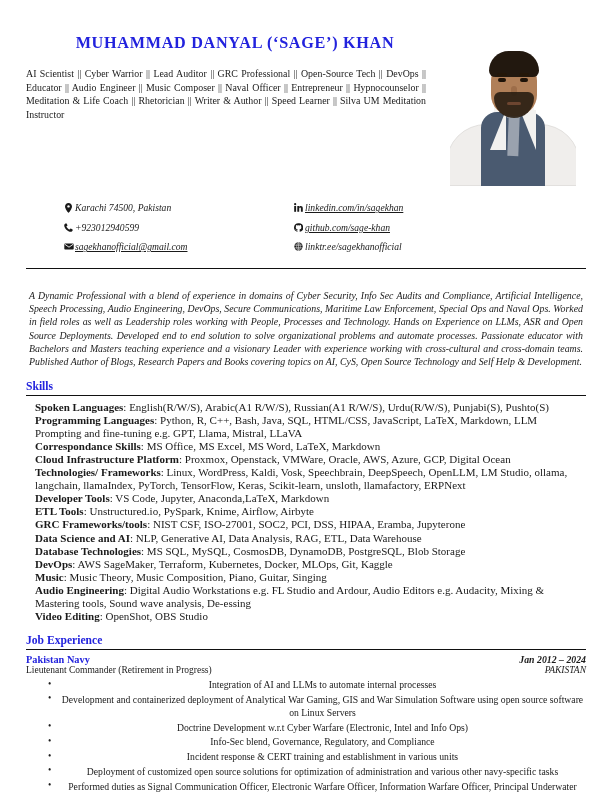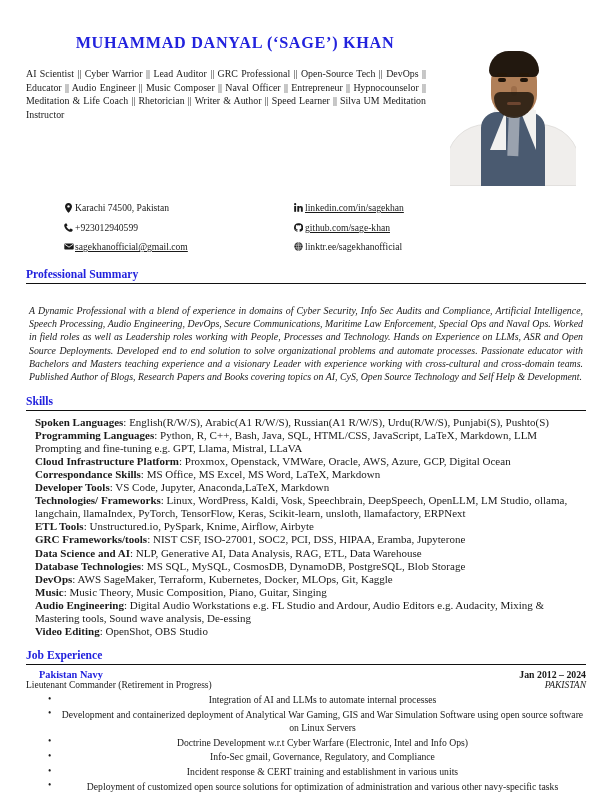--- a/index.html
+++ b/index.html
@@ -93,21 +93,21 @@
     background:#241709; border-radius:2px;
   }
   .ph-browL { left:47px; } .ph-browR { left:69px; }
   .ph-nose {
     position:absolute; top:52px; left:61px; width:6px; height:10px;
     background:#9d6d49; border-radius:3px;
   }
 
   
   .contact { margin-top: 12px; display:flex; padding-left: 36px; }
-  .contact-col { width: 222px; }
+  .contact-col { width: 222px; font-style: italic; }
   .contact-col.right { width: 250px; padding-left: 8px; }
   .crow { display:flex; align-items:center; height: 19.5px; font-size: 9.6px; }
   .cicon { width: 13px; display:inline-flex; justify-content:center; align-items:center; flex:none; }
   .cicon svg { display:block; }
   .clink { text-decoration: underline; color:#1a1a1a; }
   .ctext { color:#1a1a1a; }
 
   
   .section { margin-top: 11px; }
   .sec-title {
@@ -130,23 +130,23 @@
   .skills { margin-top: 5px; padding-left: 9px; }
   .skill-line {
     font-size: 11px;
     line-height: 13.1px;
     text-indent: 0;
     padding-left: 0;
   }
   .skill-line b { font-weight: bold; }
 
   
-  .job-head { display:flex; justify-content:space-between; align-items:center; margin-top:4px;margin-left:13px; }
+  .job-head { display:flex; justify-content:space-between; align-items:center; margin-top:4px; }
   .job-org { color:#2222dd; font-weight:bold; font-size:10.3px; }
-  .job-date { font-weight:bold; font-size:9.8px; color:#1a1a1a; }
+  .job-date { font-weight:bold; font-size:9.8px; color:#1a1a1a;font-style:italic; }
   .job-sub { display:flex; justify-content:space-between; align-items:baseline; }
   .job-role { font-size:9.5px; }
   .job-loc { font-style:italic; font-size:9.5px; }
 
   .bullets { margin-top:3px; padding-left:22px; }
   .bullet {
     position:relative;
     font-size:9.7px;
     line-height:13.2px;
     padding-left:11px;
@@ -260,35 +260,34 @@
               <path d="M0.6 3.5H9.4M0.6 6.5H9.4M5 0.4V9.6" stroke="#fff" stroke-width="0.6"></path>
             </svg>
         </span>
         <span class="ctext">linktr.ee/sagekhanofficial</span>
       </div>
 
     </div>
   </div>
 
   <div class="section">
-    <div class="sec-title">Professional Summary</div>
     <div class="sec-rule"></div>
     <div class="summary">A Dynamic Professional with a blend of experience in domains of Cyber Security, Info Sec Audits and Compliance, Artificial Intelligence, Speech Processing, Audio Engineering, DevOps, Secure Communications, Maritime Law Enforcement, Special Ops and Naval Ops. Worked in field roles as well as Leadership roles working with People, Processes and Technology. Hands on Experience on LLMs, ASR and Open Source Deployments. Developed end to end solution to solve organizational problems and automate processes. Passionate educator with Bachelors and Masters teaching experience and a visionary Leader with experience working with cross-cultural and cross-domain teams. Published Author of Blogs, Research Papers and Books covering topics on AI, CyS, Open Source Technology and Self Help &amp; Development.</div>
   </div>
 
   <div class="section">
     <div class="sec-title">Skills</div>
     <div class="sec-rule"></div>
     <div class="skills" id="skills-list">
         <div class="skill-line"><b>Spoken Languages</b><span>: English(R/W/S), Arabic(A1 R/W/S), Russian(A1 R/W/S), Urdu(R/W/S), Punjabi(S), Pushto(S)</span></div>
         <div class="skill-line"><b>Programming Languages</b><span>: Python, R, C++, Bash, Java, SQL, HTML/CSS, JavaScript, LaTeX, Markdown, LLM Prompting and fine-tuning e.g. GPT, Llama, Mistral, LLaVA</span></div>
+        <div class="skill-line"><b>Correspondance Skills</b><span>: MS Office, MS Excel, MS Word, LaTeX, Markdown</span></div>
         <div class="skill-line"><b>Cloud Infrastructure Platform</b><span>: Proxmox, Openstack, VMWare, Oracle, AWS, Azure, GCP, Digital Ocean</span></div>
-        <div class="skill-line"><b>Correspondance Skills</b><span>: MS Office, MS Excel, MS Word, LaTeX, Markdown</span></div>
+        <div class="skill-line"><b>Technologies/ Frameworks</b><span>: Linux, WordPress, Kaldi, Vosk, Speechbrain, DeepSpeech, OpenLLM, LM Studio, ollama, langchain, llamaIndex, PyTorch, TensorFlow, Keras, Scikit-learn, unsloth, llamafactory, ERPNext</span></div>
         <div class="skill-line"><b>Developer Tools</b><span>: VS Code, Jupyter, Anaconda,LaTeX, Markdown</span></div>
-        <div class="skill-line"><b>Technologies/ Frameworks</b><span>: Linux, WordPress, Kaldi, Vosk, Speechbrain, DeepSpeech, OpenLLM, LM Studio, ollama, langchain, llamaIndex, PyTorch, TensorFlow, Keras, Scikit-learn, unsloth, llamafactory, ERPNext</span></div>
         <div class="skill-line"><b>ETL Tools</b><span>: Unstructured.io, PySpark, Knime, Airflow, Airbyte</span></div>
         <div class="skill-line"><b>GRC Frameworks/tools</b><span>: NIST CSF, ISO-27001, SOC2, PCI, DSS, HIPAA, Eramba, Jupyterone</span></div>
         <div class="skill-line"><b>Data Science and AI</b><span>: NLP, Generative AI, Data Analysis, RAG, ETL, Data Warehouse</span></div>
         <div class="skill-line"><b>Database Technologies</b><span>: MS SQL, MySQL, CosmosDB, DynamoDB, PostgreSQL, Blob Storage</span></div>
         <div class="skill-line"><b>DevOps</b><span>: AWS SageMaker, Terraform, Kubernetes, Docker, MLOps, Git, Kaggle</span></div>
         <div class="skill-line"><b>Music</b><span>: Music Theory, Music Composition, Piano, Guitar, Singing</span></div>
         <div class="skill-line"><b>Audio Engineering</b><span>: Digital Audio Workstations e.g. FL Studio and Ardour, Audio Editors e.g. Audacity, Mixing &amp; Mastering tools, Sound wave analysis, De-essing</span></div>
         <div class="skill-line"><b>Video Editing</b><span>: OpenShot, OBS Studio</span></div>
       </div>
   </div>
@@ -302,21 +301,21 @@
           <div class="job-date">Jan 2012 – 2024</div>
         </div>
         <div class="job-sub">
           <div class="job-role">Lieutenant Commander (Retirement in Progress)</div>
           <div class="job-loc">PAKISTAN</div>
         </div>
         <div class="bullets">
           <div class="bullet">Integration of AI and LLMs to automate internal processes</div>
           <div class="bullet">Development and containerized deployment of Analytical War Gaming, GIS and War Simulation Software using open source software on Linux Servers</div>
           <div class="bullet">Doctrine Development w.r.t Cyber Warfare (Electronic, Intel and Info Ops)</div>
-          <div class="bullet">Info-Sec gmail, Governance, Regulatory, and Compliance</div>
+          <div class="bullet">Info-Sec blend, Governance, Regulatory, and Compliance</div>
           <div class="bullet">Incident response &amp; CERT training and establishment in various units</div>
           <div class="bullet">Deployment of customized open source solutions for optimization of administration and various other navy-specific tasks</div>
           <div class="bullet">Performed duties as Signal Communication Officer, Electronic Warfare Officer, Information Warfare Officer, Principal Underwater Warfare Officer, Helo Control Officer, Logistics &amp; Supply Officer, Divisional Officer, Senior Watch Keeping Officer and Executive Officer Duties onboard ships</div>
         </div>
       </div>
   </div>
 
 </div>
 
 </body></html>

